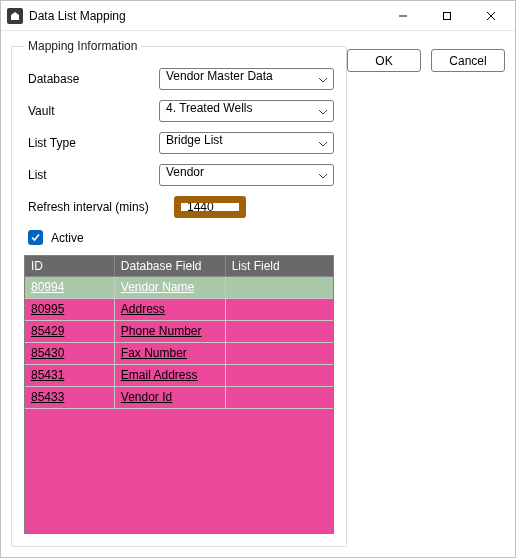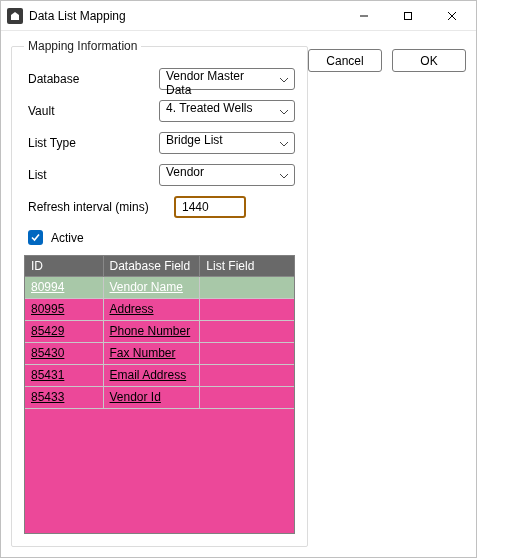--- a/index.html
+++ b/index.html
@@ -7,21 +7,21 @@
     margin: 0;
     font-family: "Segoe UI", Tahoma, sans-serif;
     font-size: 12px;
     background: #fff;
     color: #000;
     width: 527px;
     height: 558px;
     overflow: hidden;
   }
   .window {
-    width: 477px;
+    width: 516px;
     height: 558px;
     border: 1px solid #c0c0c0;
     background: #fff;
     display: flex;
     flex-direction: column;
   }
   .titlebar {
     height: 30px;
     display: flex;
     align-items: center;
@@ -96,21 +96,21 @@
   .select .chev {
     position: absolute;
     right: 5px;
     top: 50%;
     transform: translateY(-50%);
     pointer-events: none;
   }
   .text-input {
     width: 72px;
     height: 22px;
-    border: 2px solid #a16207;
+    border: 7px solid #a16207;
     border-radius: 3px;
     padding: 0 6px;
     font-size: 12px;
     outline: none;
     font-family: inherit;
   }
   .check-row {
     display: flex;
     align-items: center;
     margin: 7px 0 10px 4px;
@@ -333,18 +333,18 @@
                 <td>Vendor Id</td>
                 <td></td>
               </tr>
             </tbody>
         </table>
       </div>
 
     </fieldset>
 
     <div class="button-row">
+      <button class="btn">OK</button>
       <button class="btn">Cancel</button>
-      <button class="btn">OK</button>
     </div>
   </div>
 
 </div>
 
 </body></html>

